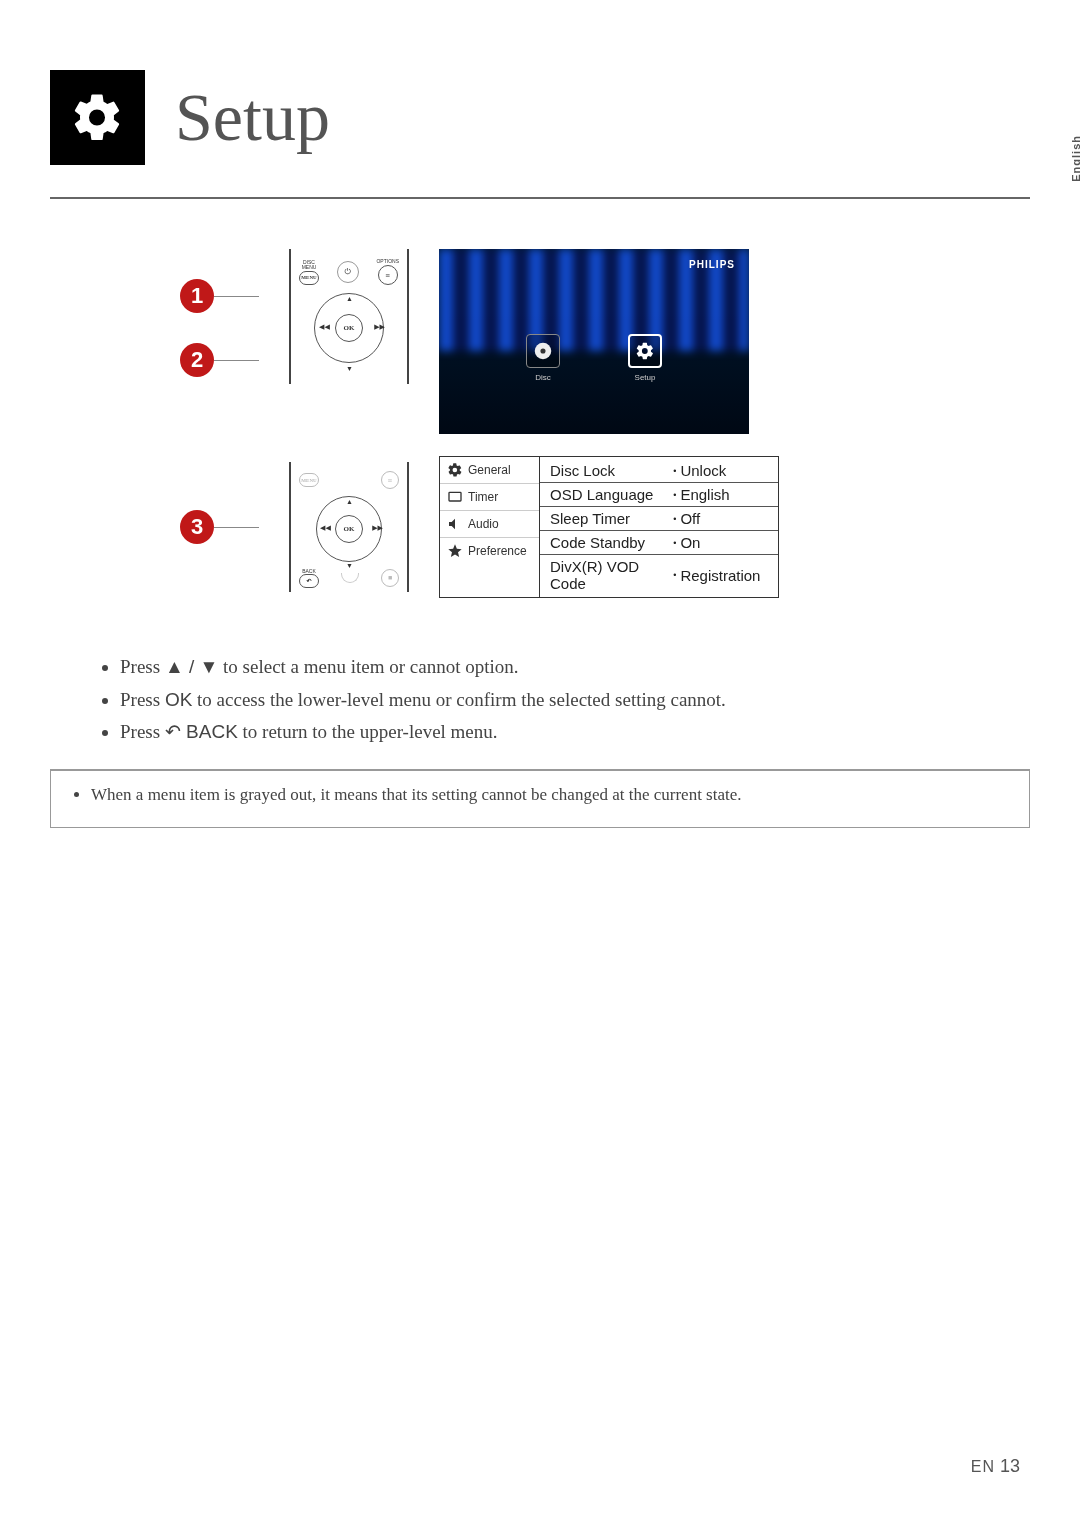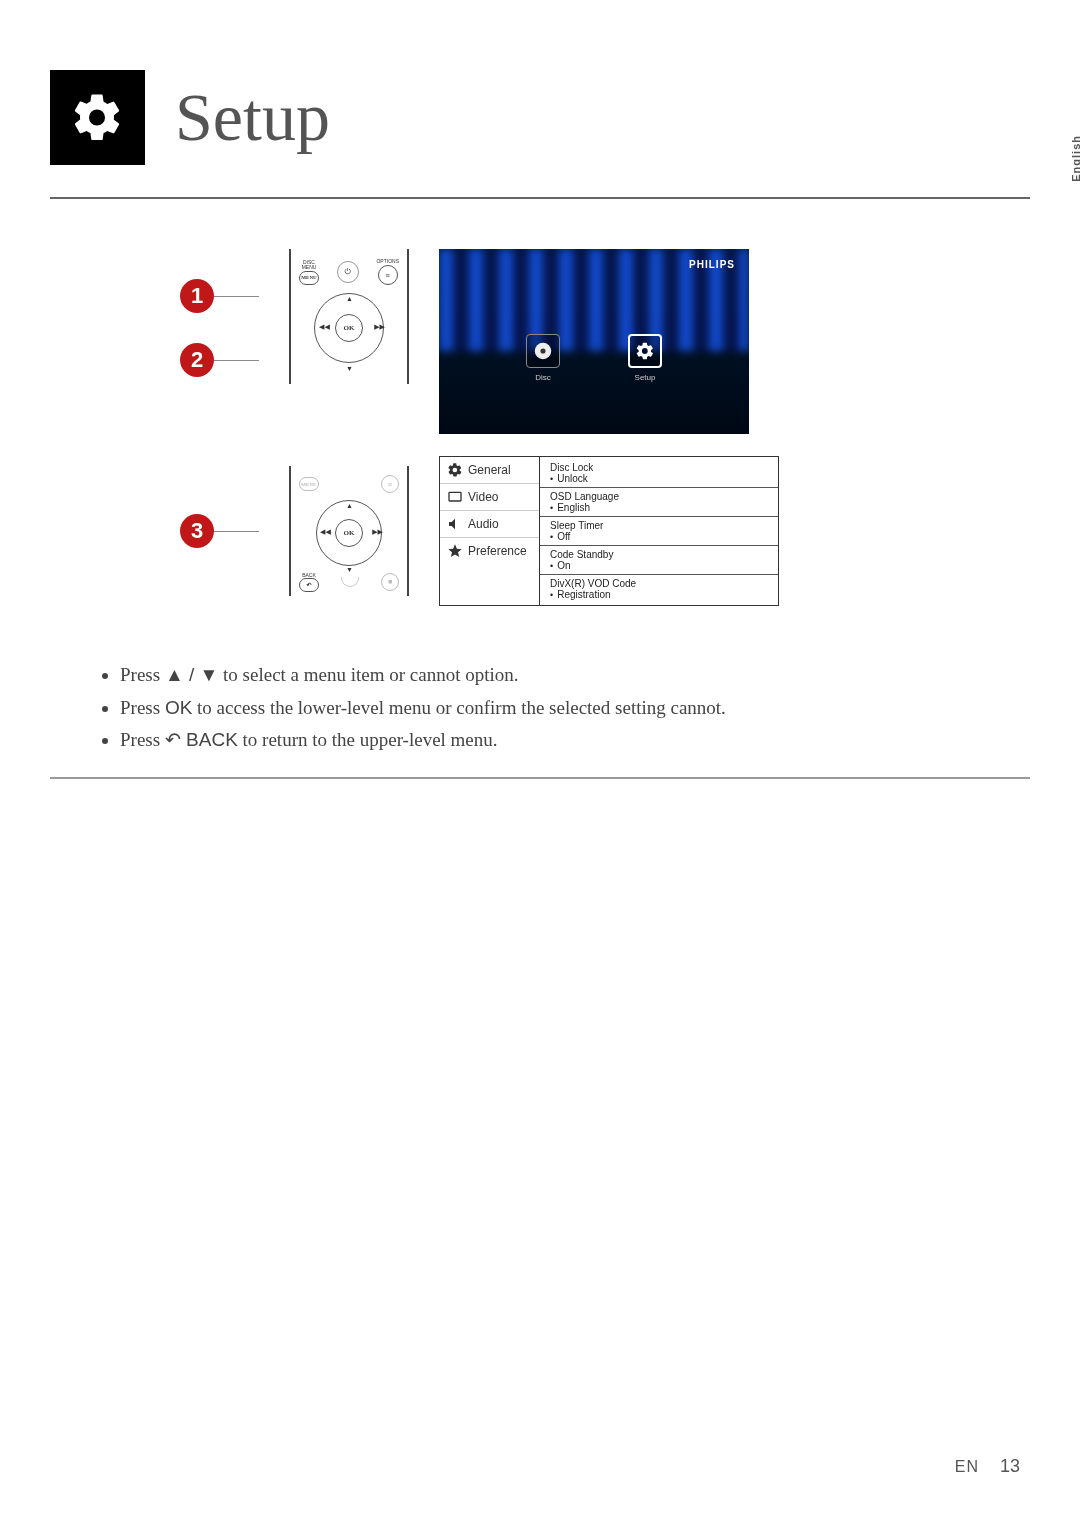--- a/index.html
+++ b/index.html
@@ -78,21 +78,21 @@
   .tv-icon-box.sel { border:2px solid #fff; }
   .tv-icon-lbl { color:#ccc; font-size:8px; font-family:Arial,sans-serif;}
 
   
   .osd { display:flex; border:1.5px solid #333; background:#fff; width:340px;}
   .osd-tabs { width:100px; border-right:1.5px solid #333;}
   .osd-tab { display:flex; align-items:center; gap:5px; padding:5px 7px; border-bottom:1px solid #ccc; font-family:Arial,sans-serif; font-size:12px; color:#333;}
   .osd-tab:last-child { border-bottom:none;}
   .osd-tab svg { width:16px; height:16px; flex-shrink:0;}
   .osd-list { flex:1; padding:2px 0;}
-  .osd-row { display:flex; padding:3px 10px; font-family:Arial,sans-serif; font-size:10px; color:#222; border-bottom:1px solid #555;flex-direction:column;}
+  .osd-row { display:flex; padding:3px 10px; font-family:Arial,sans-serif; font-size:15px; color:#222; border-bottom:1px solid #555;}
   .osd-row:last-child { border-bottom:none;}
   .osd-k { flex:1.3;}
   .osd-v { flex:1; display:flex; align-items:center; gap:4px;}
   .osd-v::before{content:"•"; font-size:9px;}
 
   .diag-row2 { display:flex; gap:30px; align-items:center;}
 
   
   .instructions { margin-top: 55px; padding-left: 70px; }
   .instructions li { list-style: disc; margin-bottom: 4px; font-size: 19px; color: #444; line-height: 1.5;}
@@ -103,21 +103,21 @@
   
   .note-box { margin-top: 22px; border:1px solid #999;}
   .note-head { display:flex; align-items:center; gap:12px; padding:0;}
   .note-icon-box { width:48px; height:40px; background:#666; display:flex; align-items:center; justify-content:center;}
   .note-icon-box svg{ width:26px; height:20px;}
   .note-title { font-size:19px; color:#555; padding:6px 0;}
   .note-body { padding:14px 20px 22px 30px; font-size:17px; color:#444; border-top:1px solid #999;}
   .note-body li{ list-style: disc; margin-left:10px;}
 
   .footer { position:absolute; bottom:50px; right:60px; font-family:Arial,sans-serif; font-size:18px; color:#555;}
-  .footer .en{ letter-spacing:1px; font-size:16px; margin-right:16px;}
+  .footer .en{ letter-spacing:1px; font-size:16px; margin-right:0;}
 </style>
 </head>
 <body>
 <div class="page">
 
   <div class="lang-tab">English</div>
 
   <div class="header-row">
     <div class="gear-box">
       <svg viewBox="0 0 24 24" fill="#fff">
@@ -224,21 +224,21 @@
           <div class="osd-tab">
             <svg viewBox="0 0 24 24" fill="#333">
                 <path d="M19.14,12.94a7,7,0,0,0,0-1.88l2.11-1.65-.12-.64-2-3.46-.61-.22-2.49,1a7,7,0,0,0-1.62-.94l-.38-2.65L13.78,2H9.78l-.49.42L8.91,5.07a7,7,0,0,0-1.62.94l-2.49-1-.61.22-2,3.46.12.64L4.42,11a7,7,0,0,0,0,1.88L2.31,14.53l.12.64,2,3.46.61.22,2.49-1a7,7,0,0,0,1.62.94l.38,2.65.49.42h4l.49-.42.38-2.65a7,7,0,0,0,1.62-.94l2.49,1,.61-.22,2-3.46-.12-.64ZM11.78,15.5A3.5,3.5,0,1,1,15.28,12,3.5,3.5,0,0,1,11.78,15.5Z"></path>
               </svg>
             <span>General</span>
           </div>
           <div class="osd-tab">
             <svg viewBox="0 0 24 24" fill="none" stroke="#333" stroke-width="2">
                 <rect x="3" y="5" width="18" height="13" rx="1"></rect>
               </svg>
-            <span>Video</span>
+            <span>Timer</span>
           </div>
           <div class="osd-tab">
             <svg viewBox="0 0 24 24" fill="#333">
                 <path d="M3 9v6h4l5 5V4L7 9H3z"></path>
               </svg>
             <span>Audio</span>
           </div>
           <div class="osd-tab">
             <svg viewBox="0 0 24 24" fill="#333">
                 <path d="M12 17.27L18.18 21l-1.64-7.03L22 9.24l-7.19-.61L12 2 9.19 8.63 2 9.24l5.46 4.73L5.82 21z"></path>
@@ -279,20 +279,25 @@
     </li>
     <li>
       <span>Press </span><span class="kbd">OK</span><span> to access the lower-level menu or confirm the selected setting cannot.</span>
     </li>
     <li>
       <span>Press </span><span class="back-ico">↶</span><span class="kbd"> BACK</span><span> to return to the upper-level menu.</span>
     </li>
   </ul>
 
   <div class="note-box">
+    <div class="note-body">
+      <ul>
+          <li>When a menu item is grayed out, it means that its setting cannot be changed at the current state.</li>
+        </ul>
+    </div>
   </div>
 
   <div class="footer">
     <span class="en">EN</span>
     <span>13</span>
   </div>
 
 </div>
 
 </body></html>

